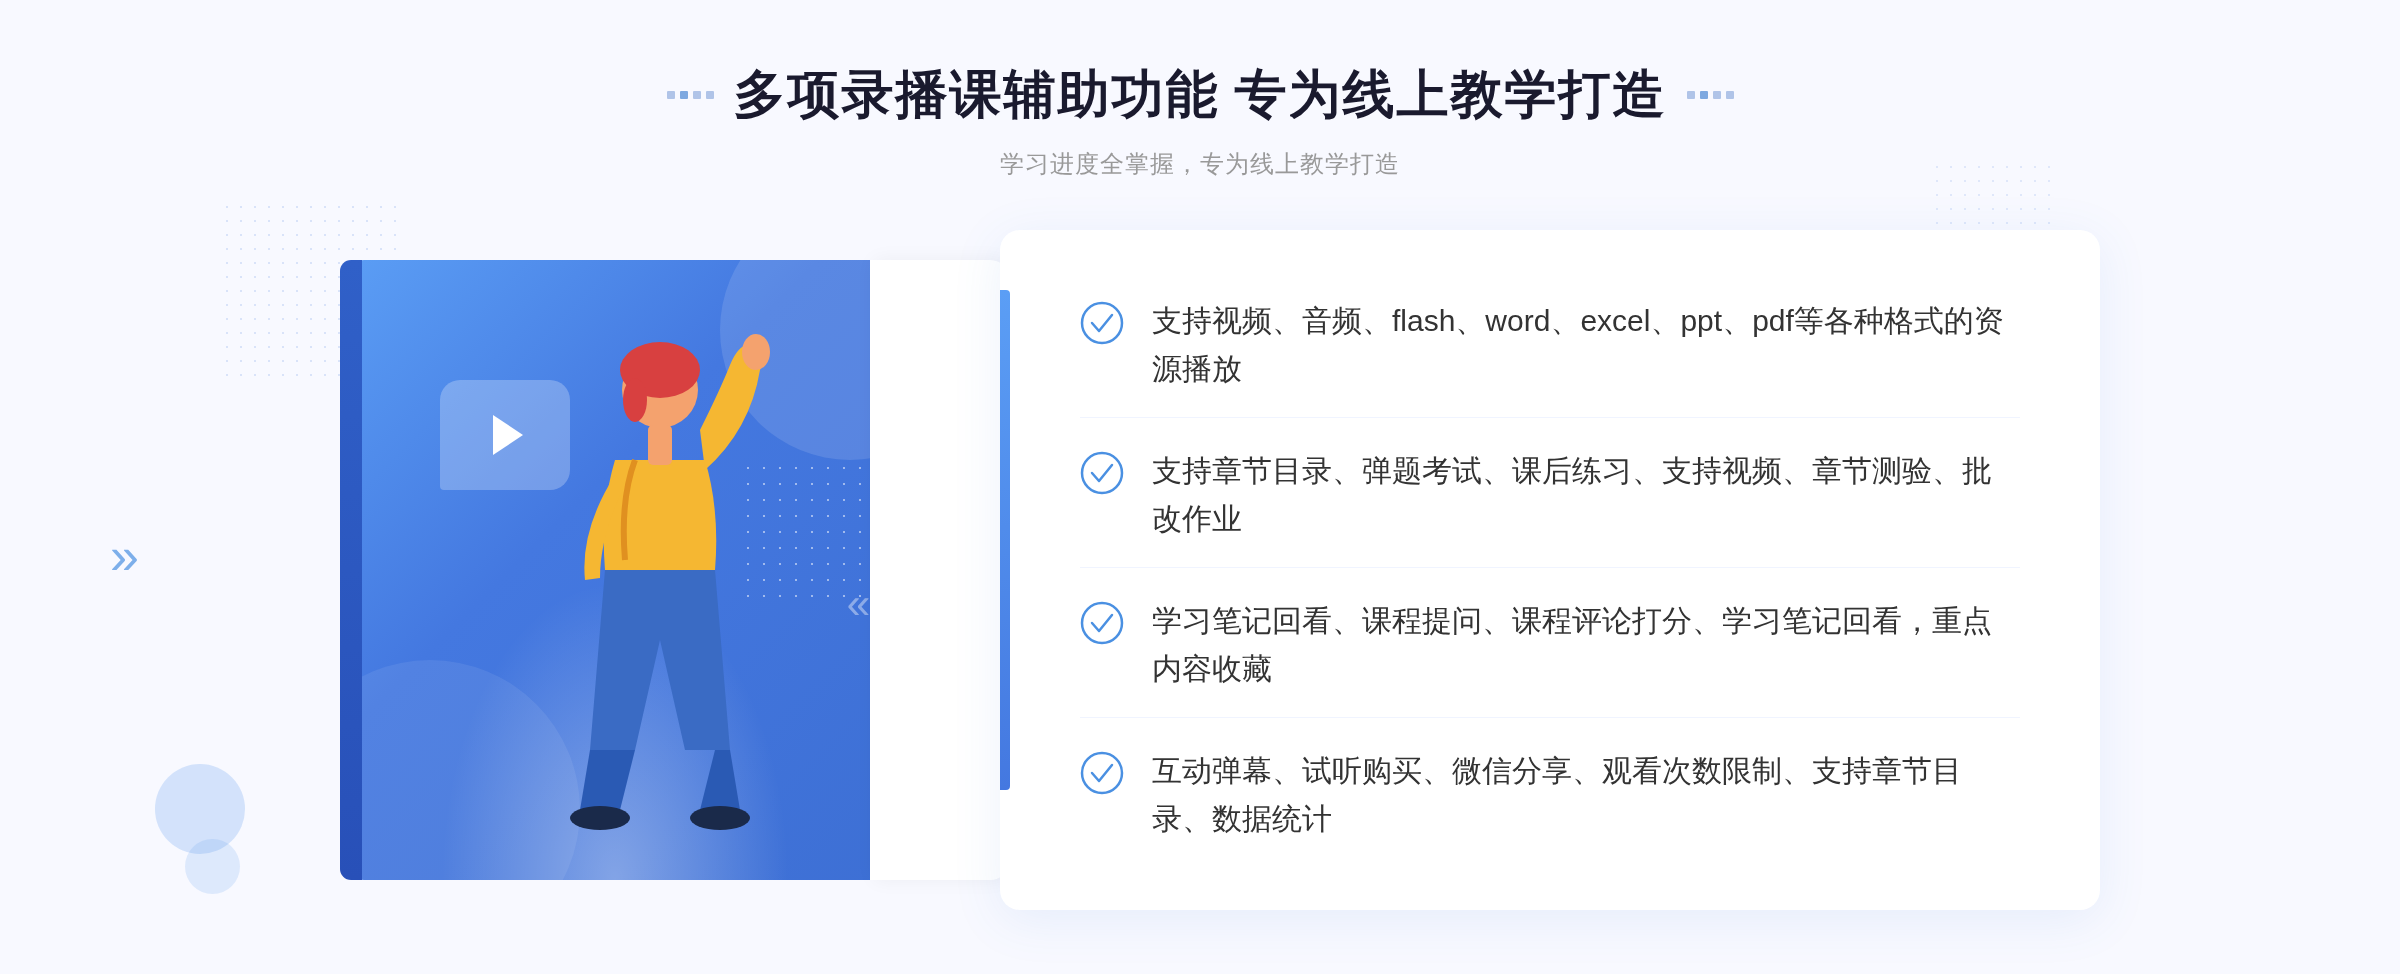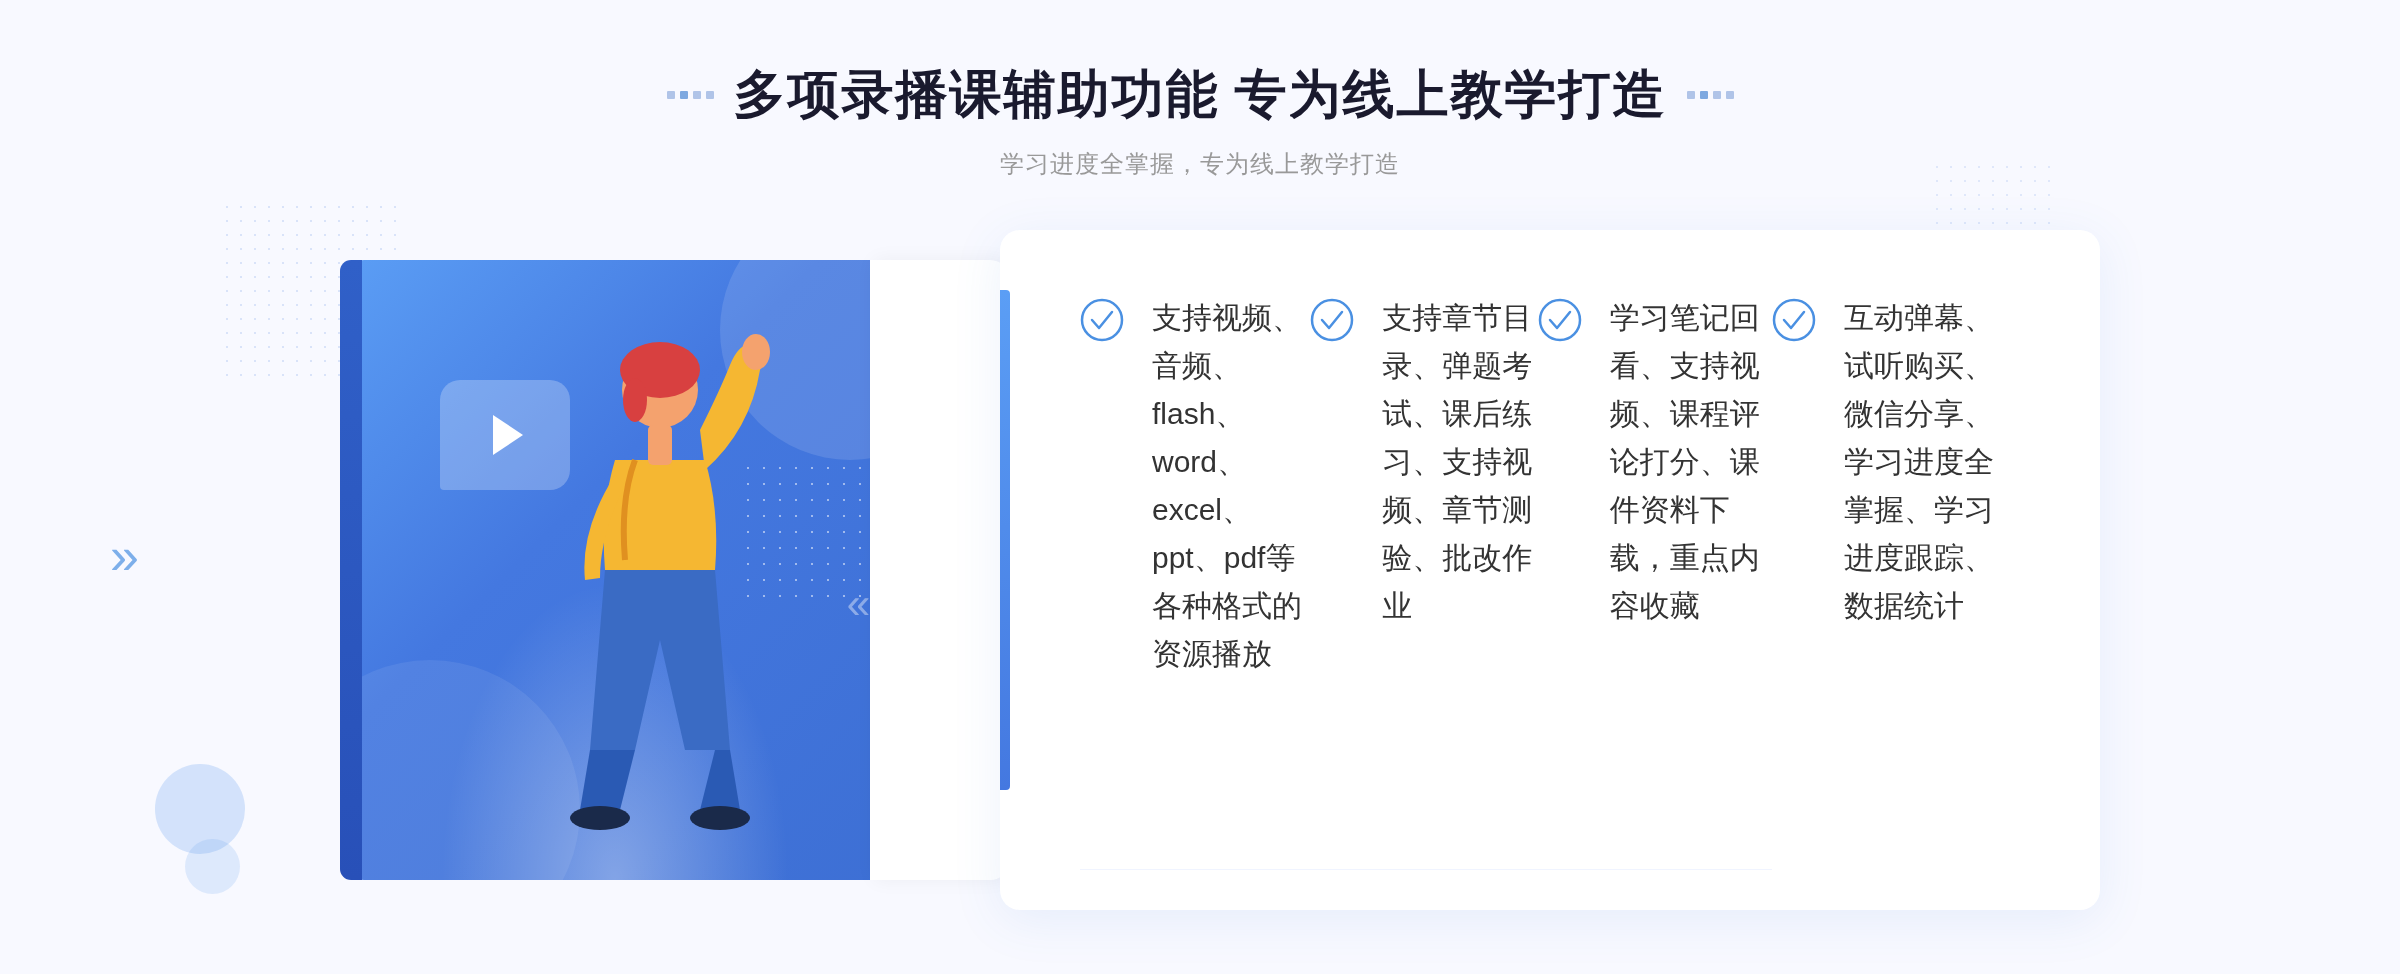--- a/index.html
+++ b/index.html
@@ -272,21 +272,21 @@
     }
 
     
     .features-panel {
       flex: 1;
       background: white;
       border-radius: 20px 20px 20px 20px;
       padding: 40px 80px;
       box-shadow: 0 10px 50px rgba(70, 130, 220, 0.1);
       display: flex;
-      flex-direction: row;
+      flex-direction: column;
       justify-content: space-around;
       min-height: 640px;
       margin-left: 20px;
       position: relative;
       z-index: 8;
     }
 
     .feature-item {
       display: flex;
       align-items: flex-start;
@@ -433,28 +433,28 @@
         <span class="feature-text">支持章节目录、弹题考试、课后练习、支持视频、章节测验、批改作业</span>
       </div>
 
       <div class="feature-item">
         <div class="check-icon">
           <svg viewBox="0 0 44 44" xmlns="http://www.w3.org/2000/svg">
             <circle cx="22" cy="22" r="20" fill="none" stroke="#4a90e2" stroke-width="2.5"></circle>
             <polyline points="12,22 19,30 32,14" fill="none" stroke="#4a90e2" stroke-width="2.5" stroke-linecap="round" stroke-linejoin="round"></polyline>
           </svg>
         </div>
-        <span class="feature-text">学习笔记回看、支持视频、课程评论打分、课件资料下载，重点内容收藏</span>
+        <span class="feature-text">学习笔记回看、课程提问、课程评论打分、学习笔记回看，重点内容收藏</span>
       </div>
 
       <div class="feature-item">
         <div class="check-icon">
           <svg viewBox="0 0 44 44" xmlns="http://www.w3.org/2000/svg">
             <circle cx="22" cy="22" r="20" fill="none" stroke="#4a90e2" stroke-width="2.5"></circle>
             <polyline points="12,22 19,30 32,14" fill="none" stroke="#4a90e2" stroke-width="2.5" stroke-linecap="round" stroke-linejoin="round"></polyline>
           </svg>
         </div>
-        <span class="feature-text">互动弹幕、试听购买、微信分享、学习进度全掌握、学习进度跟踪、数据统计</span>
+        <span class="feature-text">互动弹幕、试听购买、微信分享、观看次数限制、支持章节目录、数据统计</span>
       </div>
 
     </div>
   </div>
 </div>
 
 </body></html>

